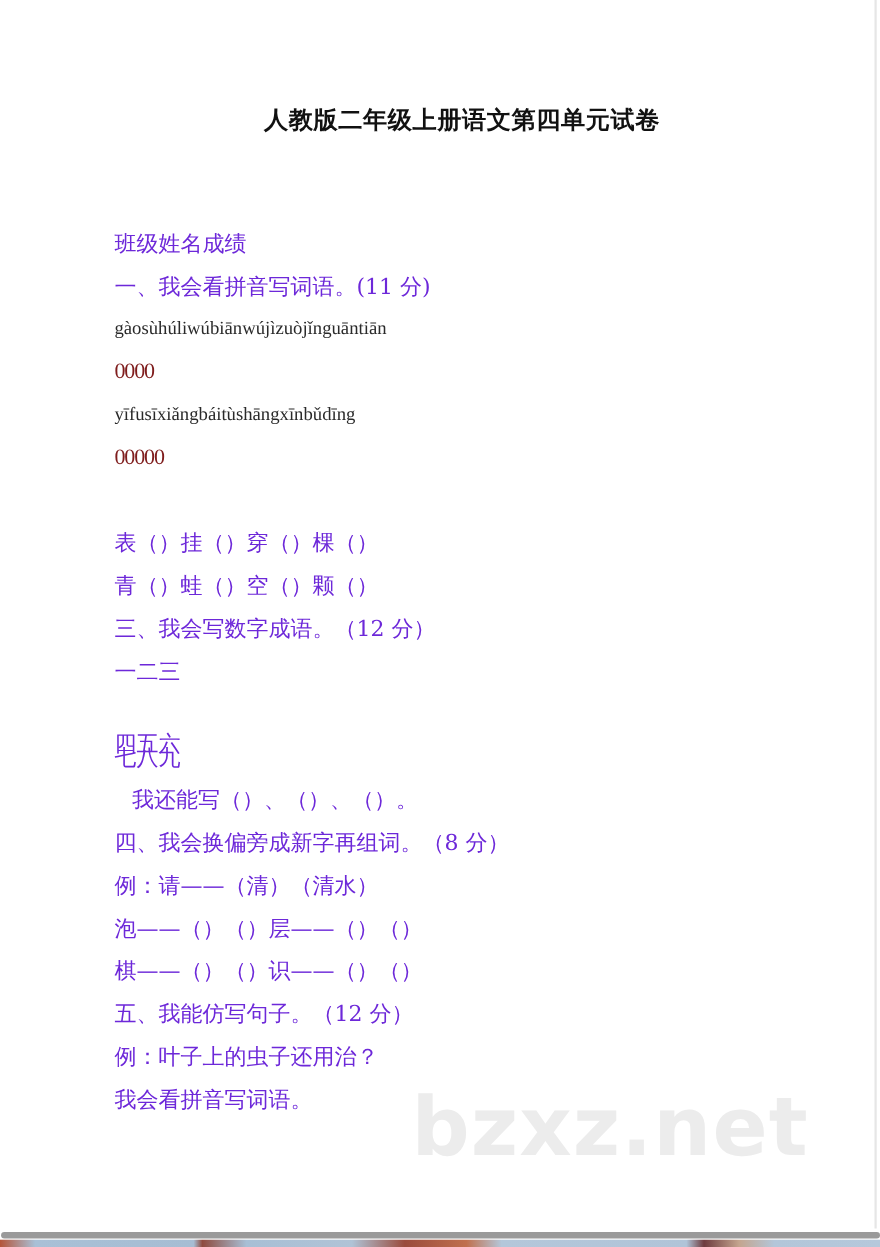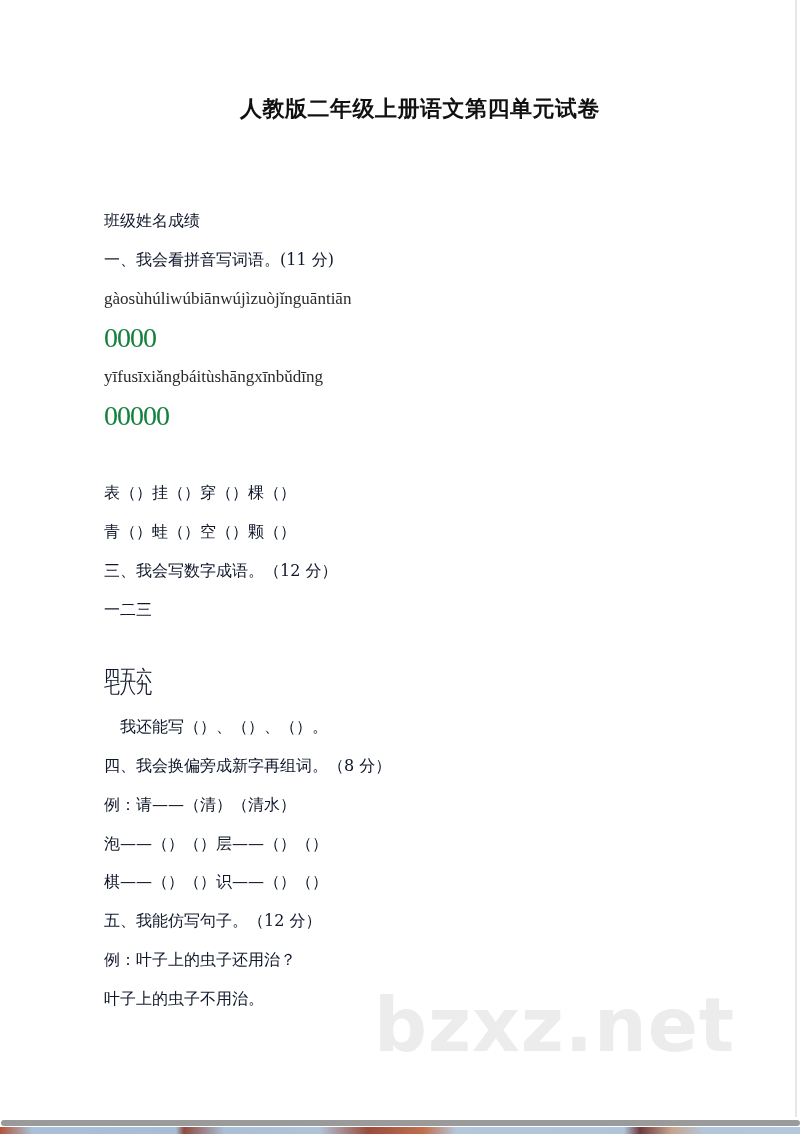--- a/index.html
+++ b/index.html
@@ -13,24 +13,24 @@
     }
 
     .doc-title {
       position: absolute; left: 0; top: 94px; width: 840px; text-align: center;
       font-family: "DejaVu Sans", "Liberation Sans", sans-serif;
       font-weight: bold; font-size: 22px; color: #111111; letter-spacing: 0.5px;
     }
 
     .line {
       position: absolute; left: 104px;
-      font-size: 16px; color: #0f172a; white-space: nowrap; line-height: 20px;
+      font-size: 20px; color: #6d28d9; white-space: nowrap; line-height: 20px;
     }
     .line.pinyin { font-family: "Liberation Serif", "DejaVu Serif", serif; font-size: 17px; color: #2a2a2a; }
-    .line.blanks { font-family: "Liberation Serif", "DejaVu Serif", serif; font-size: 28px; color: #15803d; letter-spacing: -1px; }
+    .line.blanks { font-family: "Liberation Serif", "DejaVu Serif", serif; font-size: 20px; color: #7f1d1d; letter-spacing: -1px; }
 
     .watermark {
       position: absolute; left: 374px; top: 988px;
       font-family: "DejaVu Sans", "Liberation Sans", sans-serif;
       font-weight: bold; font-size: 74px; color: #ececec; letter-spacing: 1px;
       line-height: 74px;
     }
 
     .scrollbar-track {
       position: absolute; left: 0; top: 1117px; width: 800px; height: 8px; background: #ffffff;
@@ -71,20 +71,20 @@
   <div class="line" style="top:678px;">七八九</div>
   <div class="line" style="top:717px;margin-left:16px;">我还能写（）、（）、（）。</div>
 
   <div class="line" style="top:756px;">四、我会换偏旁成新字再组词。（8 分）</div>
   <div class="line" style="top:795px;">例：请——（清）（清水）</div>
   <div class="line" style="top:872px;">棋——（）（）识——（）（）</div>
   <div class="line" style="top:834px;">泡——（）（）层——（）（）</div>
 
   <div class="line" style="top:911px;">五、我能仿写句子。（12 分）</div>
   <div class="line" style="top:950px;">例：叶子上的虫子还用治？</div>
-  <div class="line" style="top:989px;">叶子上的虫子不用治。</div>
+  <div class="line" style="top:989px;">我会看拼音写词语。</div>
 
   <div class="watermark">bzxz.net</div>
 </div>
 
 <div class="scrollbar-track"></div>
 <div class="scrollbar-thumb"></div>
 <div class="bottom-strip"></div>
 
 </body></html>

